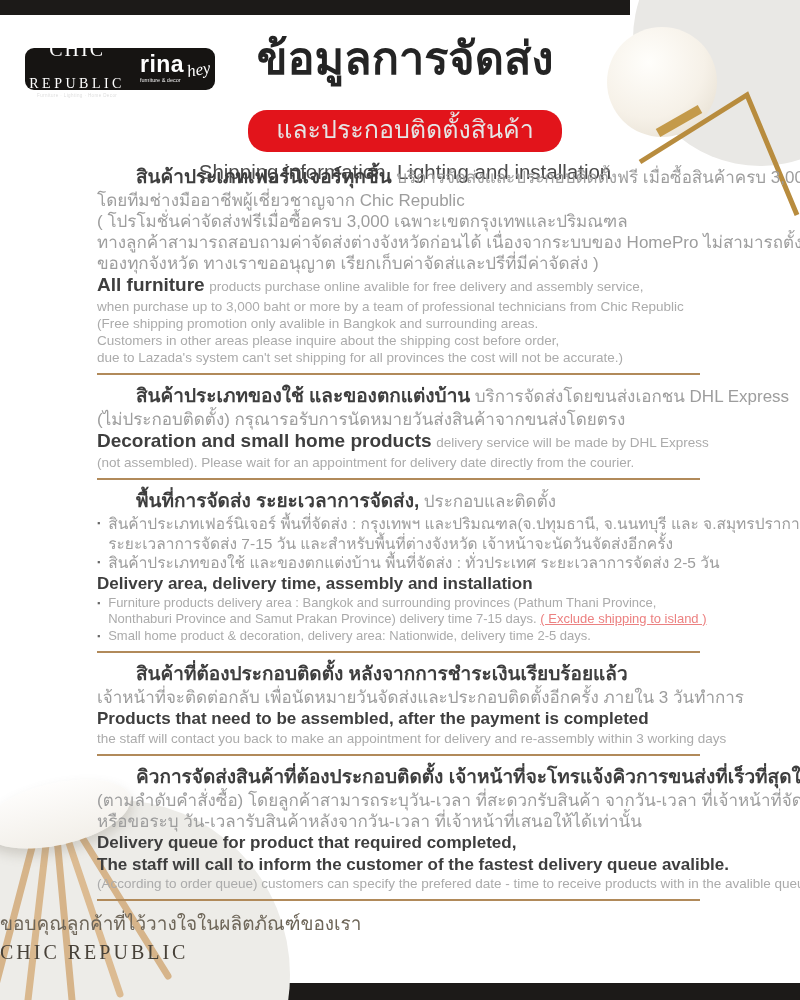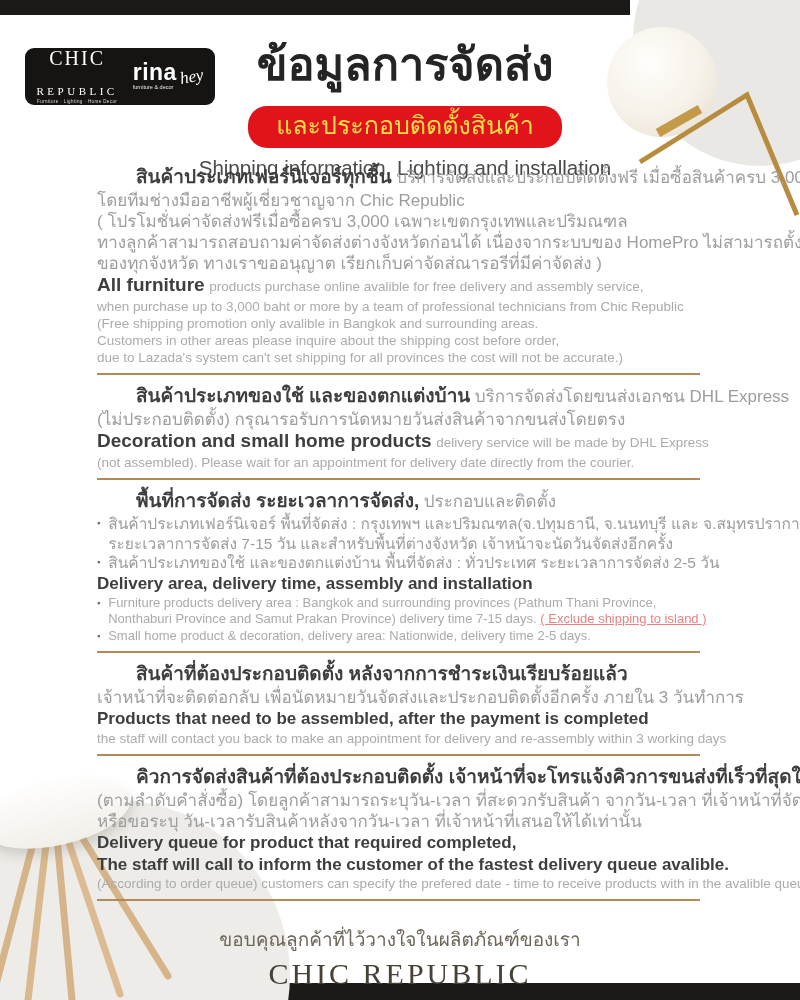--- a/index.html
+++ b/index.html
@@ -8,38 +8,38 @@
 
   
   .top-bar{position:absolute;left:0;top:0;width:630px;height:15px;background:#1c1a18;z-index:3;}
   .circle-tr{position:absolute;left:633px;top:-88px;width:254px;height:254px;border-radius:50%;
              background:#e9e8e5;z-index:1;}
   .lamp-sphere{position:absolute;left:607px;top:27px;width:110px;height:110px;border-radius:50%;
              background:radial-gradient(circle at 38% 32%,#fffefb 0%,#f6f1e8 55%,#e1d9ca 100%);z-index:2;}
   .lamp-svg{position:absolute;left:600px;top:0;z-index:3;}
 
   
-  .logo-panel{position:absolute;left:25px;top:48px;width:190px;height:57px;background:#161412;
+  .logo-panel{position:absolute;left:25px;top:48px;width:190px;height:42px;background:#161412;
               border-radius:9px;display:flex;align-items:center;justify-content:center;gap:15px;
               color:#fff;z-index:4;}
   .chic{text-align:center;line-height:1;}
   .chic-name{font-family:"Liberation Serif",serif;font-size:20px;letter-spacing:2px;}
-  .chic-sub{font-family:"Liberation Serif",serif;font-size:11px;letter-spacing:3.5px;margin-top:18px;}
+  .chic-sub{font-family:"Liberation Serif",serif;font-size:14px;letter-spacing:3.5px;margin-top:18px;}
   .chic-tag{font-size:4.5px;letter-spacing:.4px;margin-top:3px;color:#ddd;}
   .rina{display:flex;align-items:flex-end;gap:3px;}
   .rina-name{font-size:23px;font-weight:bold;line-height:.8;letter-spacing:.5px;}
   .rina-sub{font-size:5.5px;margin-top:3px;color:#eee;}
   .rina-hey{font-family:"Liberation Serif",serif;font-style:italic;font-size:17px;
             transform:rotate(-10deg);margin-bottom:3px;}
 
   
   .header{position:absolute;left:145px;top:26px;width:520px;text-align:center;z-index:4;}
-  .title{margin:10px;font-size:45px;font-weight:700;color:#242424;line-height:1.3;}
-  .banner{display:inline-block;background:#e2141b;color:#fde047;font-size:25px;line-height:1;
-          padding:7px 28px 10px;border-radius:19px;margin-top:1px;}
+  .title{margin:4px;font-size:45px;font-weight:700;color:#242424;line-height:1.3;}
+  .banner{display:inline-block;background:#e2141b;color:#e5e5e5;font-size:25px;line-height:1;
+          padding:7px 28px 10px;border-radius:19px;margin-top:17px;}
   .subtitle{margin-top:8px;font-size:20.5px;color:#4a4a4a;}
 
   
   .content{position:absolute;left:97px;top:164px;width:640px;z-index:4;}
   .content p{margin:0;}
   .nw{white-space:nowrap;}
   .th-head{line-height:25px;white-space:nowrap;}
   .th-lead{font-size:19px;font-weight:700;color:#3e3e3e;margin-left:39px;}
   .th-rest{font-size:17px;color:#9d9d9d;}
   .th-line{font-size:17px;color:#9d9d9d;line-height:21px;white-space:nowrap;}
@@ -50,23 +50,23 @@
   .en-line{font-size:13.5px;color:#ababab;line-height:17px;white-space:nowrap;}
   .rule{height:2px;background:#b18a5a;width:603px;margin:7px 0 8px;}
   .bul{display:flex;gap:8px;}
   .bul::before{content:"▪";font-size:9px;line-height:19.5px;color:#666;}
   .bul-en::before{line-height:16.5px;}
   .th-bul{font-size:15.5px;color:#9d9d9d;line-height:19.5px;}
   .en-bul{font-size:13px;color:#ababab;line-height:16.5px;}
   .red{color:#ec8181;text-decoration:underline;}
 
   
-  .footer{position:absolute;left:0;top:908px;width:800px;text-align:center;z-index:4;margin-top:16px;}
+  .footer{position:absolute;left:0;top:908px;width:800px;text-align:left;z-index:4;}
   .thanks{font-size:19px;color:#6e6659;}
-  .brand{font-family:"Liberation Serif",serif;font-size:30px;letter-spacing:3px;color:#474138;margin-top:3px;}
+  .brand{font-family:"Liberation Serif",serif;font-size:20px;letter-spacing:3px;color:#474138;margin-top:3px;}
   .bottom-bar{position:absolute;left:0;bottom:0;width:800px;height:17px;background:#1c1a18;z-index:1;}
 
   
   .blob-bl{position:absolute;left:-60px;top:800px;width:350px;height:350px;border-radius:50%;
            background:#edece8;z-index:2;}
   .legs-svg{position:absolute;left:0;top:780px;z-index:2;}
   .seat{position:absolute;left:-18px;top:783px;width:150px;height:62px;border-radius:50%;
         background:linear-gradient(#fefdfc,#f2efe9);box-shadow:0 7px 12px rgba(120,110,95,.25);
         transform:rotate(-13deg);z-index:3;}
 </style>
@@ -121,21 +121,21 @@
   <div class="content">
 
     <section>
       <p class="th-head">
         <span class="th-lead">สินค้าประเภทเฟอร์นิเจอร์ทุกชิ้น</span>
         <span class="th-rest">บริการจัดส่งและประกอบติดตั้งฟรี เมื่อซื้อสินค้าครบ 3,000 บาทขึ้นไป</span>
       </p>
       <p class="th-line">โดยทีมช่างมืออาชีพผู้เชี่ยวชาญจาก Chic Republic</p>
       <p class="th-line">( โปรโมชั่นค่าจัดส่งฟรีเมื่อซื้อครบ 3,000 เฉพาะเขตกรุงเทพและปริมณฑล</p>
       <p class="th-line">ทางลูกค้าสามารถสอบถามค่าจัดส่งต่างจังหวัดก่อนได้ เนื่องจากระบบของ HomePro ไม่สามารถตั้งค่าจัดส่ง</p>
-      <p class="th-line">ของทุกจังหวัด ทางเราขออนุญาต เรียกเก็บค่าจัดส่ณารอรีที่มีค่าจัดส่ง )</p>
+      <p class="th-line">ของทุกจังหวัด ทางเราขออนุญาต เรียกเก็บค่าจัดส่และปรีที่มีค่าจัดส่ง )</p>
       <p class="en-head">
         <span class="en-lead">All furniture</span>
         <span class="en-rest">products purchase online avalible for free delivery and assembly service,</span>
       </p>
       <p class="en-line">when purchase up to 3,000 baht or more by a team of professional technicians from Chic Republic</p>
       <p class="en-line">(Free shipping promotion only avalible in Bangkok and surrounding areas.</p>
       <p class="en-line">Customers in other areas please inquire about the shipping cost before order,</p>
       <p class="en-line">due to Lazada's system can't set shipping for all provinces the cost will not be accurate.)</p>
     </section>
     <div class="rule"></div>

